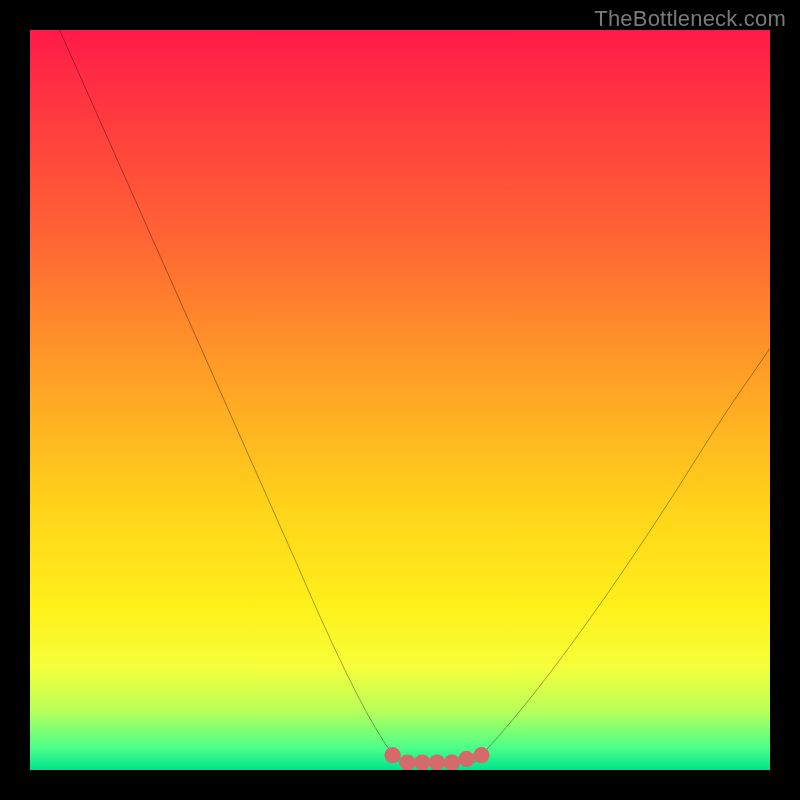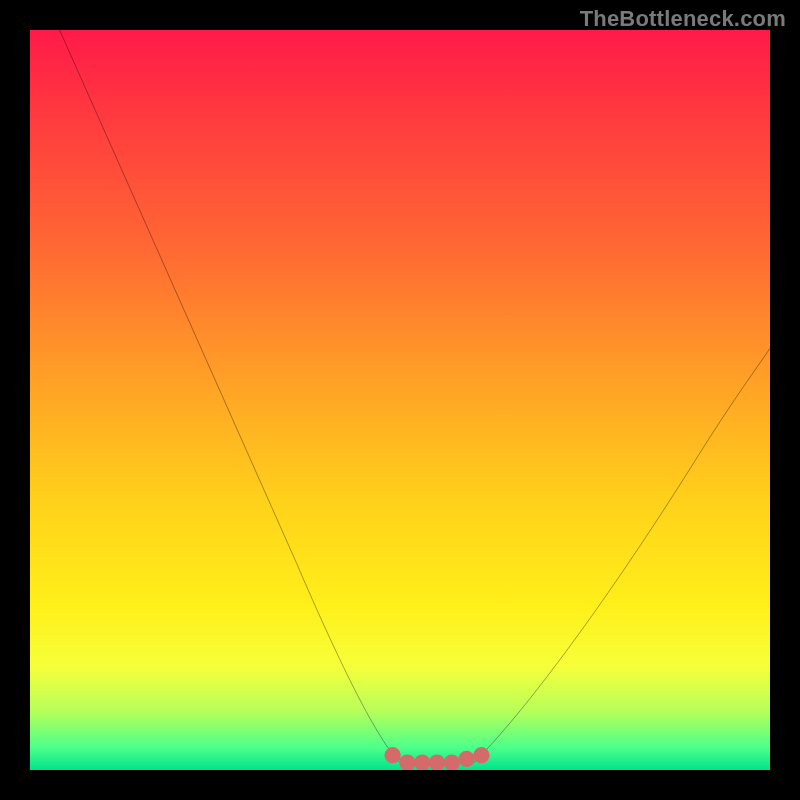--- a/index.html
+++ b/index.html
@@ -41,21 +41,20 @@
     );
   }
   .watermark {
     position: absolute;
     top: 6px;
     right: 14px;
     color: #7a7a7a;
     font-size: 22px;
     letter-spacing: 0.2px;
     user-select: none;
-    font-weight: bold;
   }
   svg.curve {
     position: absolute;
     left: 0;
     top: 0;
     width: 740px;
     height: 740px;
     pointer-events: none;
   }
 </style>

